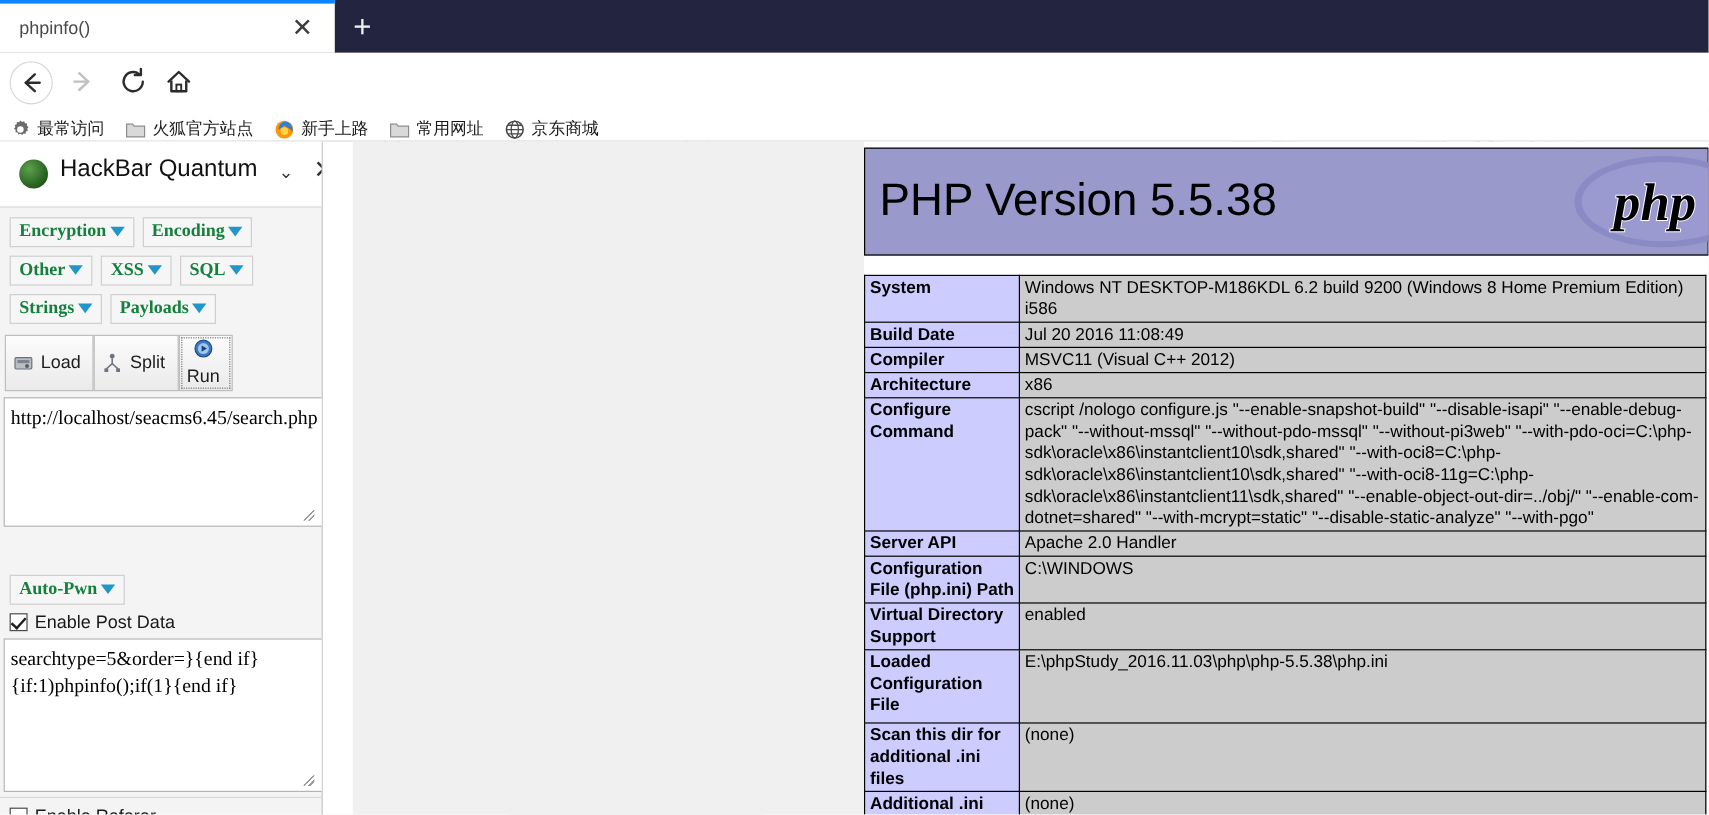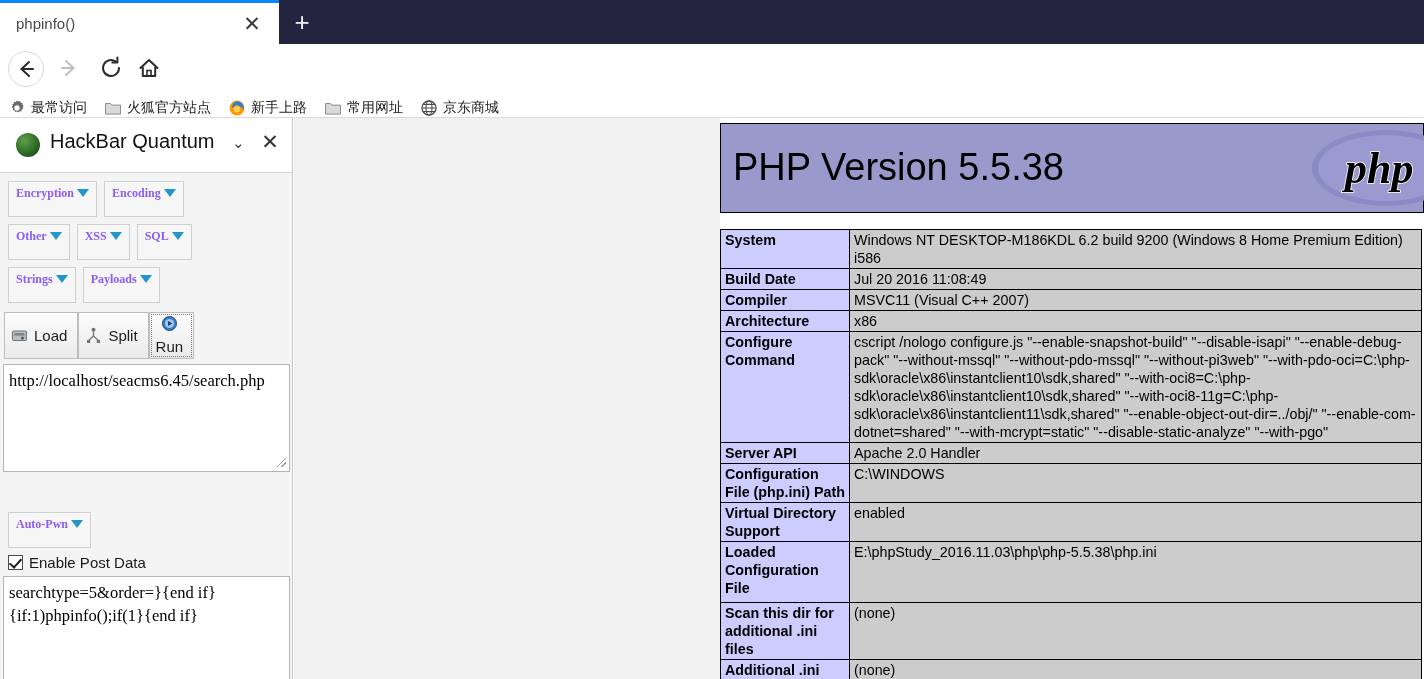--- a/index.html
+++ b/index.html
@@ -68,38 +68,38 @@
     position:absolute;left:0;top:91px;width:1424px;height:27px;background:#fff;
     border-bottom:1px solid #dcdcdc;box-sizing:border-box;
     display:flex;align-items:flex-end;padding-left:8px;
   }
   .bm{display:flex;align-items:center;margin-right:17px;}
   .bm-ico{width:18px;height:18px;margin-right:5px;display:block;flex:0 0 auto;}
   .bm-label{font-size:14px;color:#1a1a1a;white-space:nowrap;}
 
   
   .sidebar{
-    position:absolute;left:0;top:118px;width:293px;height:561px;background:#f4f4f4;
+    position:absolute;left:0;top:118px;width:269px;height:561px;background:#f4f4f4;
     border-right:1px solid #c6c6c6;box-sizing:border-box;overflow:hidden;
   }
   .sb-head{
     position:relative;height:54px;background:#fff;border-bottom:1px solid #d6d6d6;
   }
   .sb-logo{position:absolute;left:16px;top:15px;width:24px;height:24px;border-radius:50%;
     background:radial-gradient(circle at 35% 32%, #5da04e 0%, #2f6b25 55%, #143d10 100%);}
   .sb-title{position:absolute;left:50px;top:12px;font-size:20px;color:#111;white-space:nowrap;}
   .sb-caret{position:absolute;left:232px;top:16px;font-size:15px;color:#333;}
   .sb-close{position:absolute;left:258px;top:8px;font-size:21px;color:#333;width:24px;text-align:center;line-height:32px;}
 
   .sb-body{position:relative;padding:8px 0 0 0;}
   .btnrow{display:flex;gap:7px;padding:0 8px 7px 8px;}
   .hbtn{
     background:#f6f6f6;border:1px solid #cfcfcf;
-    font-family:"Liberation Serif", serif;font-weight:bold;font-size:12px;color:#8b5cf6;
-    padding:3px 7px 15px 7px;line-height:16px;display:flex;align-items:center;gap:3px;
+    font-family:"Liberation Serif", serif;font-weight:bold;font-size:15px;color:#15803d;
+    padding:3px 7px 4px 7px;line-height:16px;display:flex;align-items:center;gap:3px;
     box-sizing:border-box;white-space:nowrap;
   }
   .caret{
     width:0;height:0;border-left:6px solid transparent;border-right:6px solid transparent;
     border-top:8px solid #2196c9;display:inline-block;
   }
 
   .toolrow{display:flex;padding:2px 6px 5px 4px;gap:0;}
   .tbtn{
     background:linear-gradient(#fcfcfc,#eaeaea);border:1px solid #bdbdbd;
@@ -445,21 +445,21 @@
           <tr>
             <td class="e">System</td>
             <td class="v">Windows NT DESKTOP-M186KDL 6.2 build 9200 (Windows 8 Home Premium Edition) i586</td>
           </tr>
           <tr>
             <td class="e">Build Date</td>
             <td class="v">Jul 20 2016 11:08:49</td>
           </tr>
           <tr>
             <td class="e">Compiler</td>
-            <td class="v">MSVC11 (Visual C++ 2007)</td>
+            <td class="v">MSVC11 (Visual C++ 2012)</td>
           </tr>
           <tr>
             <td class="e">Architecture</td>
             <td class="v">x86</td>
           </tr>
           <tr>
             <td class="e">Configure Command</td>
             <td class="v">cscript /nologo configure.js "--enable-snapshot-build" "--disable-isapi" "--enable-debug-pack" "--without-mssql" "--without-pdo-mssql" "--without-pi3web" "--with-pdo-oci=C:\php-sdk\oracle\x86\instantclient10\sdk,shared" "--with-oci8=C:\php-sdk\oracle\x86\instantclient10\sdk,shared" "--with-oci8-11g=C:\php-sdk\oracle\x86\instantclient11\sdk,shared" "--enable-object-out-dir=../obj/" "--enable-com-dotnet=shared" "--with-mcrypt=static" "--disable-static-analyze" "--with-pgo"</td>
           </tr>
           <tr>

